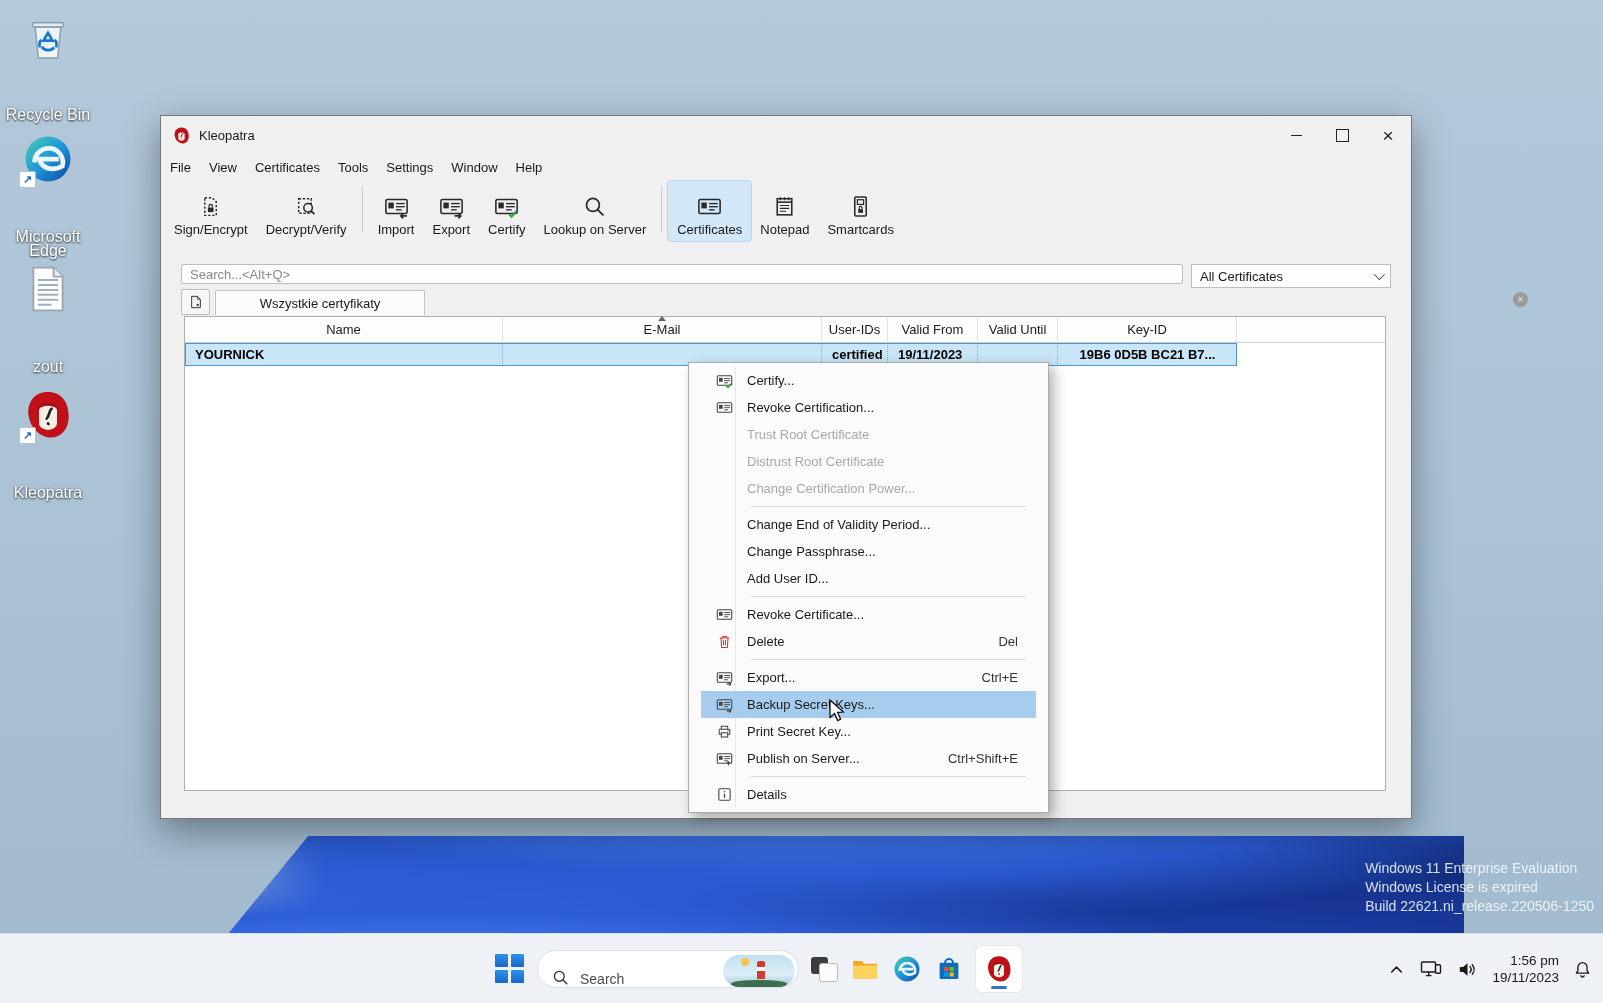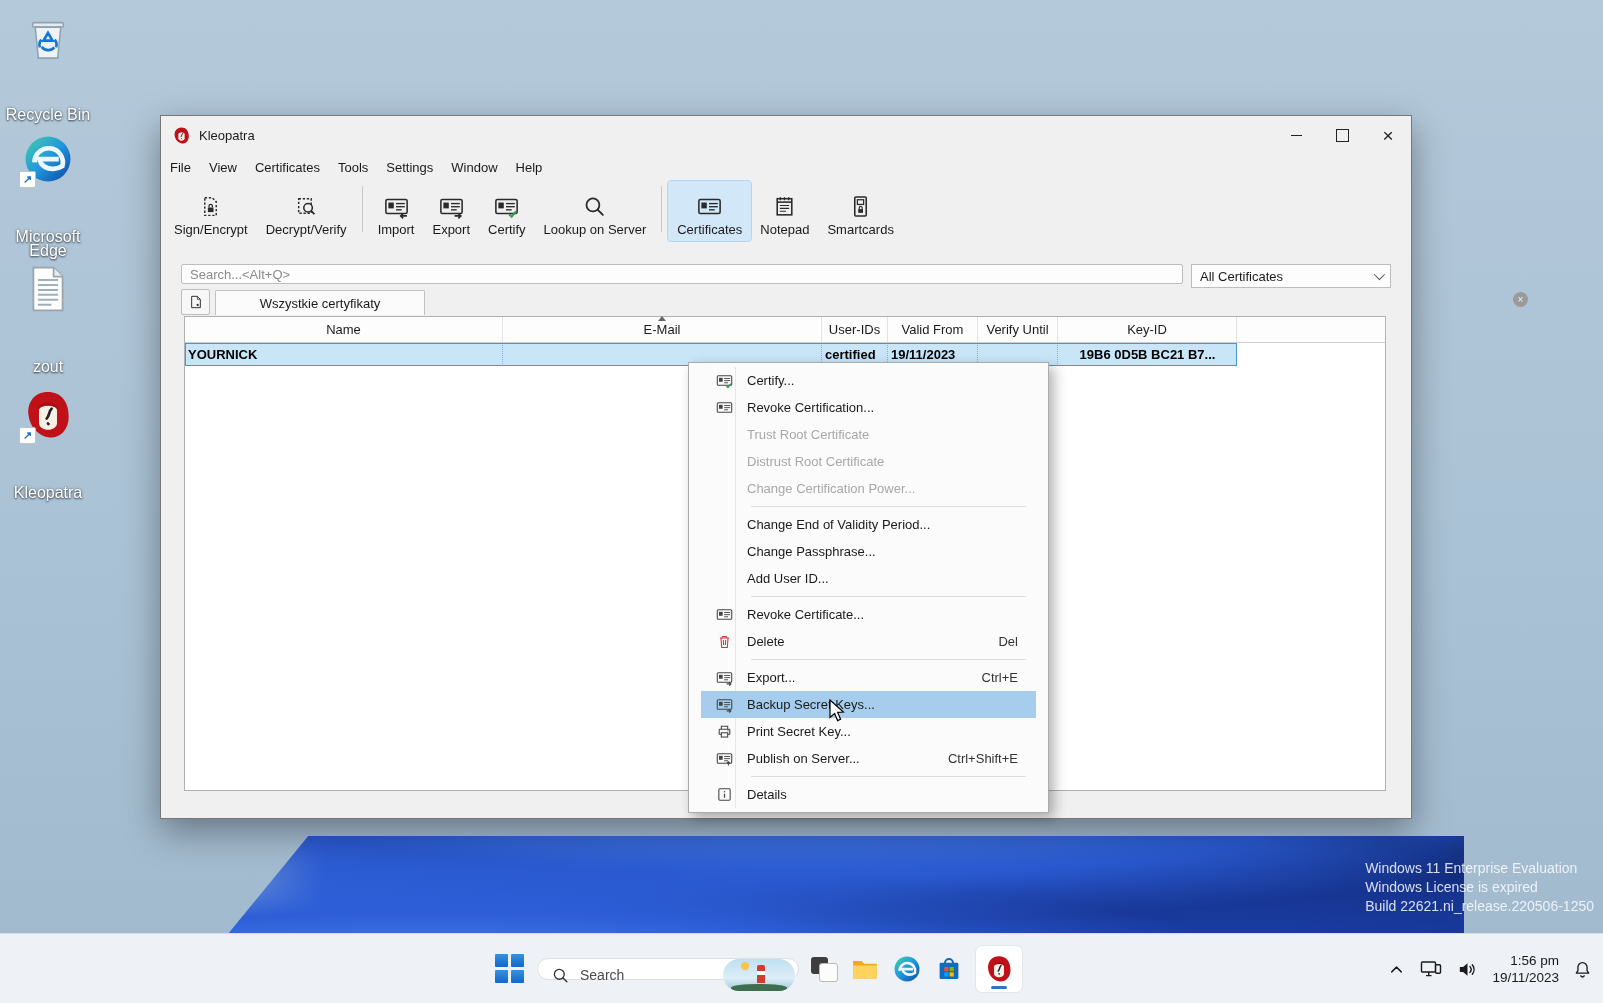--- a/index.html
+++ b/index.html
@@ -72,21 +72,21 @@
   .table{position:absolute;left:23px;top:200px;width:1202px;height:475px;background:#fff;
     border:1px solid #b0b0b0;box-sizing:border-box;}
   .thead{display:flex;height:25px;border-bottom:1px solid #cfcfcf;background:#fdfdfd;}
   .th{box-sizing:border-box;border-right:1px solid #e2e2e2;display:flex;align-items:center;justify-content:center;
     font-size:13px;color:#1a1a1a;position:relative;}
   .th .sort{position:absolute;top:-1px;left:50%;transform:translateX(-50%);width:0;height:0;
     border-left:4px solid transparent;border-right:4px solid transparent;border-bottom:5px solid #666;}
   .c0{width:318px;} .c1{width:319px;} .c2{width:66px;} .c3{width:90px;} .c4{width:80px;} .c5{width:179px;} .cf{flex:1;border-right:none;}
   .trow{display:flex;height:23px;width:1052px;background:#c9e5f8;outline:1px solid #4e94d4;outline-offset:-1px;}
   .td{box-sizing:border-box;border-right:1px dotted #84aed2;display:flex;align-items:center;
-    font-size:13px;color:#000;font-weight:bold;padding:0 3px;overflow:hidden;white-space:nowrap;}
+    font-size:13px;color:#000;font-weight:bold;padding:0 10px;overflow:hidden;white-space:nowrap;}
   .td.center{justify-content:center;}
 
   
   .cmenu{position:absolute;left:688px;top:362px;width:361px;box-sizing:border-box;background:#fbfbfb;
     border:1px solid #ababab;box-shadow:5px 5px 12px rgba(0,0,0,.30);padding:4px 12px;z-index:20;}
   .cmenu::before{content:"";position:absolute;left:46px;top:4px;bottom:4px;width:1px;background:#e7e7e7;}
   .cm-item{position:relative;height:27px;display:flex;align-items:center;font-size:13px;color:#1a1a1a;}
   .cm-item .ico{width:46px;display:flex;align-items:center;justify-content:center;color:#444;}
   .cm-item .ico svg{width:17px;height:17px;}
   .cm-item .lbl{flex:1;}
@@ -98,22 +98,22 @@
   
   .watermark{position:absolute;right:9px;top:859px;font-size:14px;line-height:19px;
     color:rgba(250,252,255,.85);z-index:5;}
 
   
   .taskbar{position:absolute;left:0;top:933px;width:1603px;height:70px;background:#eef1f5;
     border-top:1px solid #dadfe4;z-index:10;}
   .tb-center{position:absolute;left:495px;top:0;height:70px;display:flex;align-items:center;gap:12px;}
   .start{width:30px;height:30px;display:grid;grid-template-columns:13px 13px;grid-template-rows:13px 13px;gap:2.5px;}
   .start span{background:linear-gradient(180deg,#2f93e8,#1565c8);border-radius:1px;}
-  .search-pill{width:262px;height:22px;background:#fff;border:1px solid #dde1e6;border-radius:19px;
-    display:flex;align-items:center;padding:12px 3px 0 13px;box-sizing:border-box;gap:10px;}
+  .search-pill{width:262px;height:38px;background:#fff;border:1px solid #dde1e6;border-radius:19px;
+    display:flex;align-items:flex-end;padding:12px 3px 0 13px;box-sizing:border-box;gap:10px;}
   .search-pill .sico{width:19px;height:19px;color:#333;}
   .search-pill .stext{font-size:14px;color:#4a4a4a;}
   .pill-img{margin-left:auto;width:72px;height:32px;border-radius:16px;position:relative;overflow:hidden;
     background:linear-gradient(180deg,#bfe0f0 0%,#ddeef7 60%,#9ec7db 100%);}
   .pill-img .sun{position:absolute;left:18px;top:3px;width:8px;height:8px;border-radius:50%;background:#f6c54a;}
   .pill-img .lh{position:absolute;left:34px;top:6px;width:8px;height:18px;
     background:linear-gradient(180deg,#d23b2e 0 35%,#fff 35% 55%,#d23b2e 55%);border-radius:2px 2px 0 0;}
   .pill-img .ground{position:absolute;left:8px;bottom:0;width:56px;height:7px;border-radius:50% 50% 0 0;background:#3c6e4f;}
   .taskview{position:relative;width:27px;height:24px;}
   .taskview .b{position:absolute;left:0;top:0;width:17px;height:17px;background:#3d3d3d;border-radius:3px;}
@@ -397,21 +397,21 @@
 
     <div class="table">
       <div class="thead">
         <span class="th c0">Name</span>
         <span class="th c1">
             <span class="sort"></span>
             <span>E-Mail</span>
           </span>
         <span class="th c2">User-IDs</span>
         <span class="th c3">Valid From</span>
-        <span class="th c4">Verify Until</span>
+        <span class="th c4">Valid Until</span>
         <span class="th c5">Key-ID</span>
         <span class="th cf"></span>
       </div>
       <div class="trow">
         <span class="td c0">YOURNICK</span>
         <span class="td c1"></span>
         <span class="td c2">certified</span>
         <span class="td c3">19/11/2023</span>
         <span class="td c4"></span>
         <span class="td c5 center" style="border-right:none;">19B6 0D5B BC21 B7...</span>

